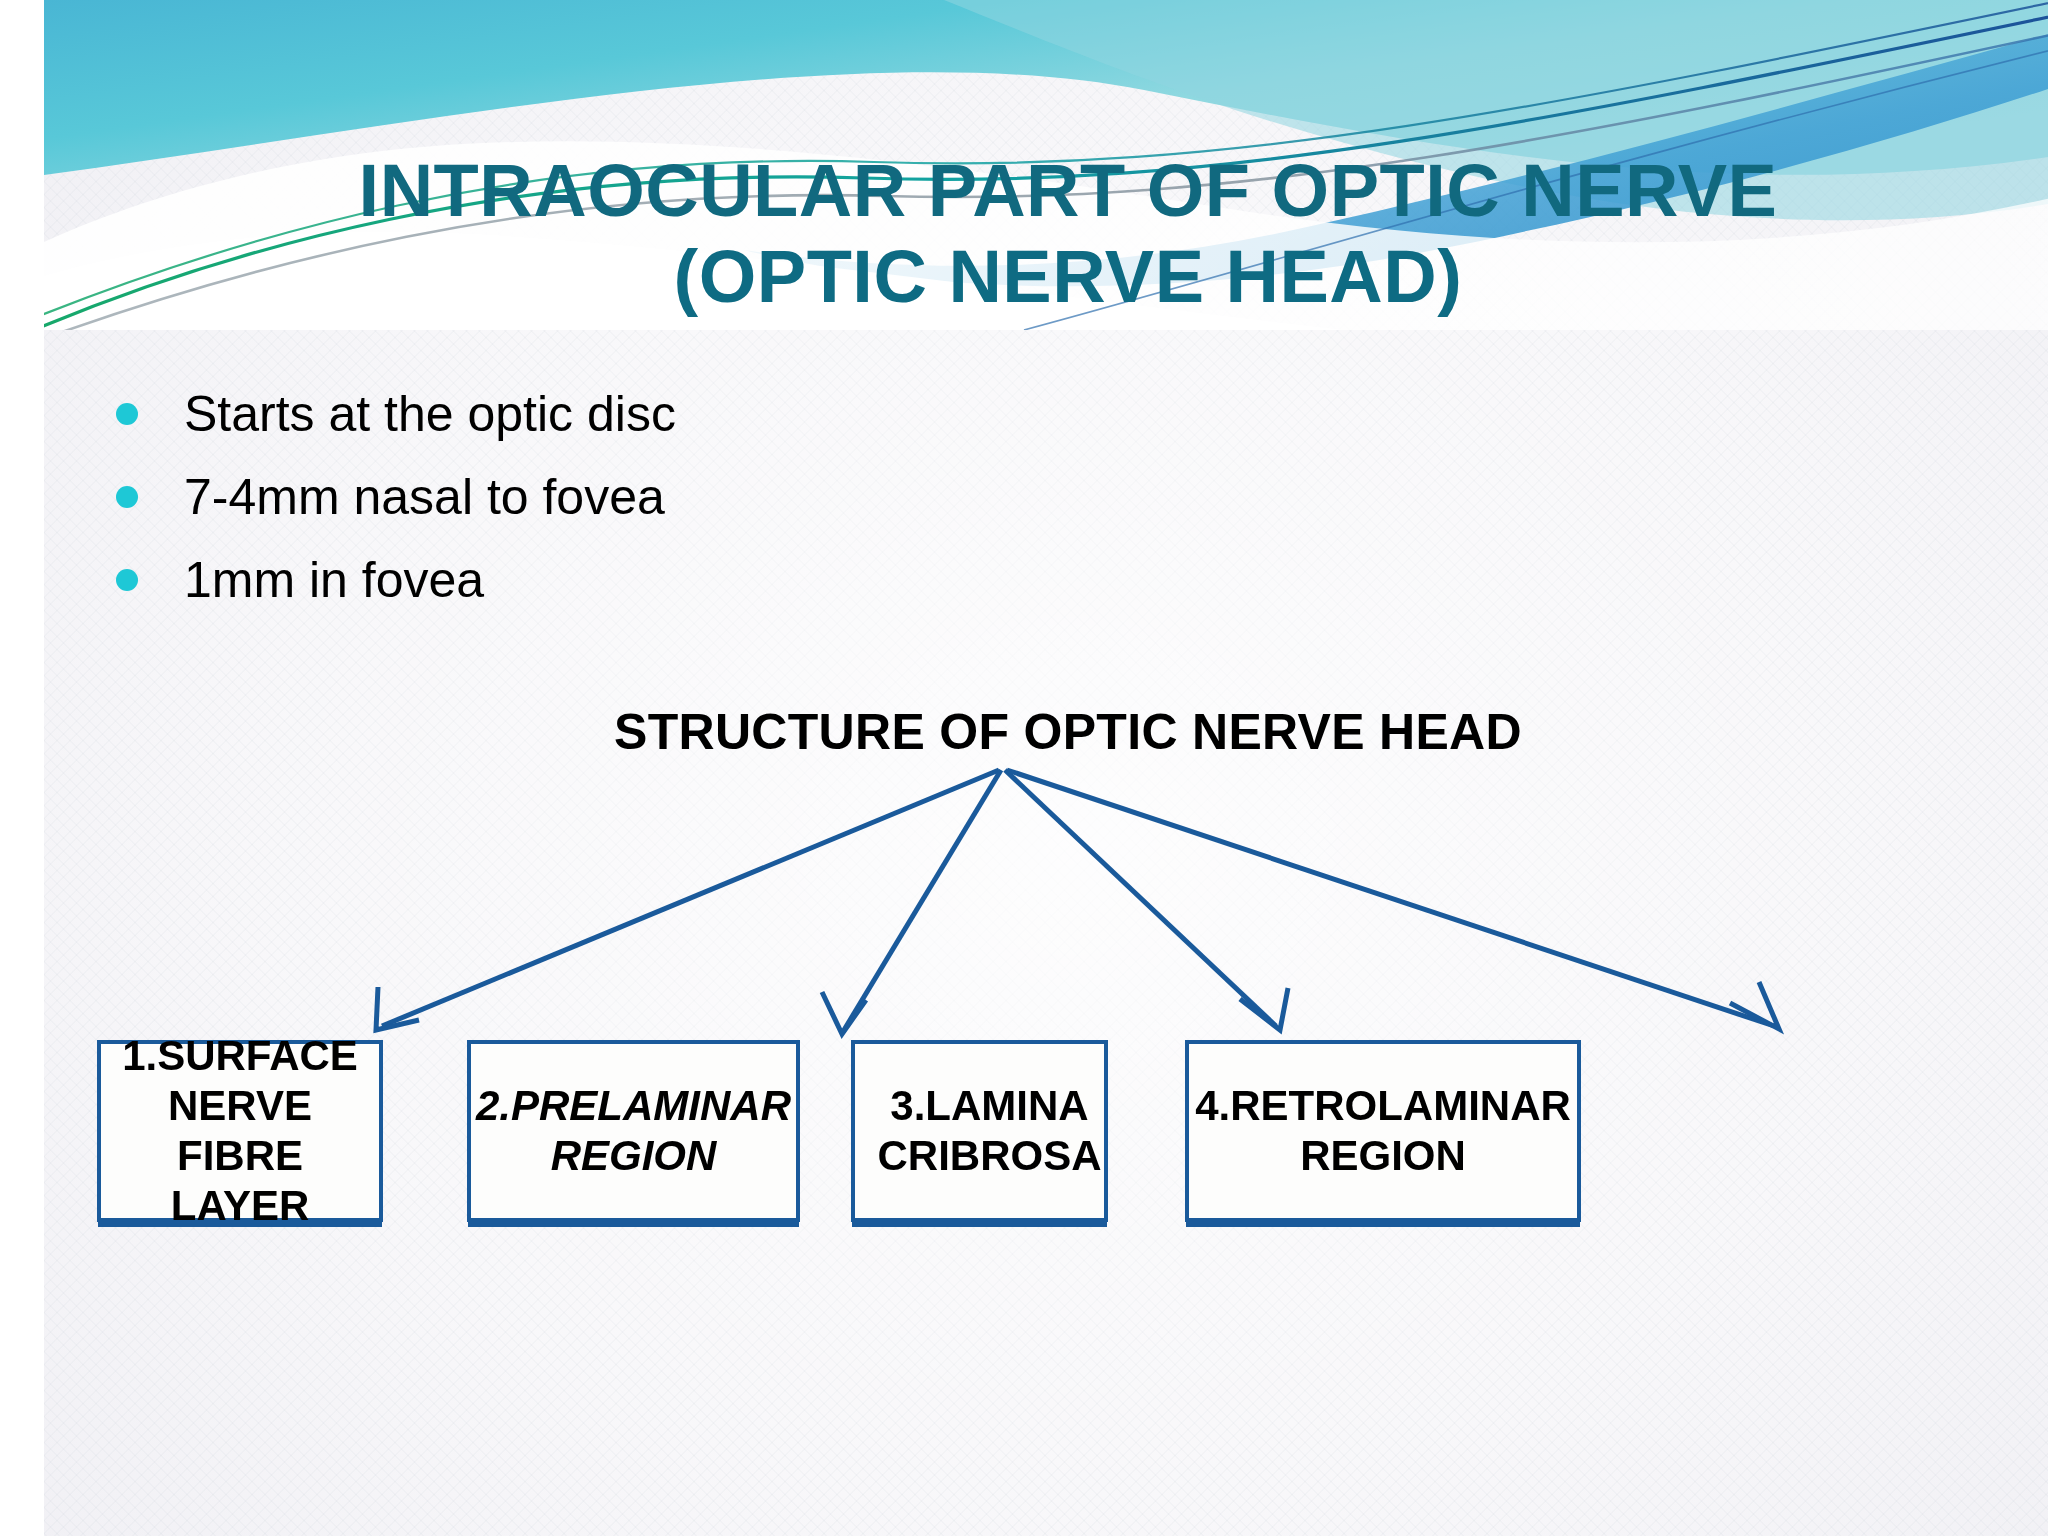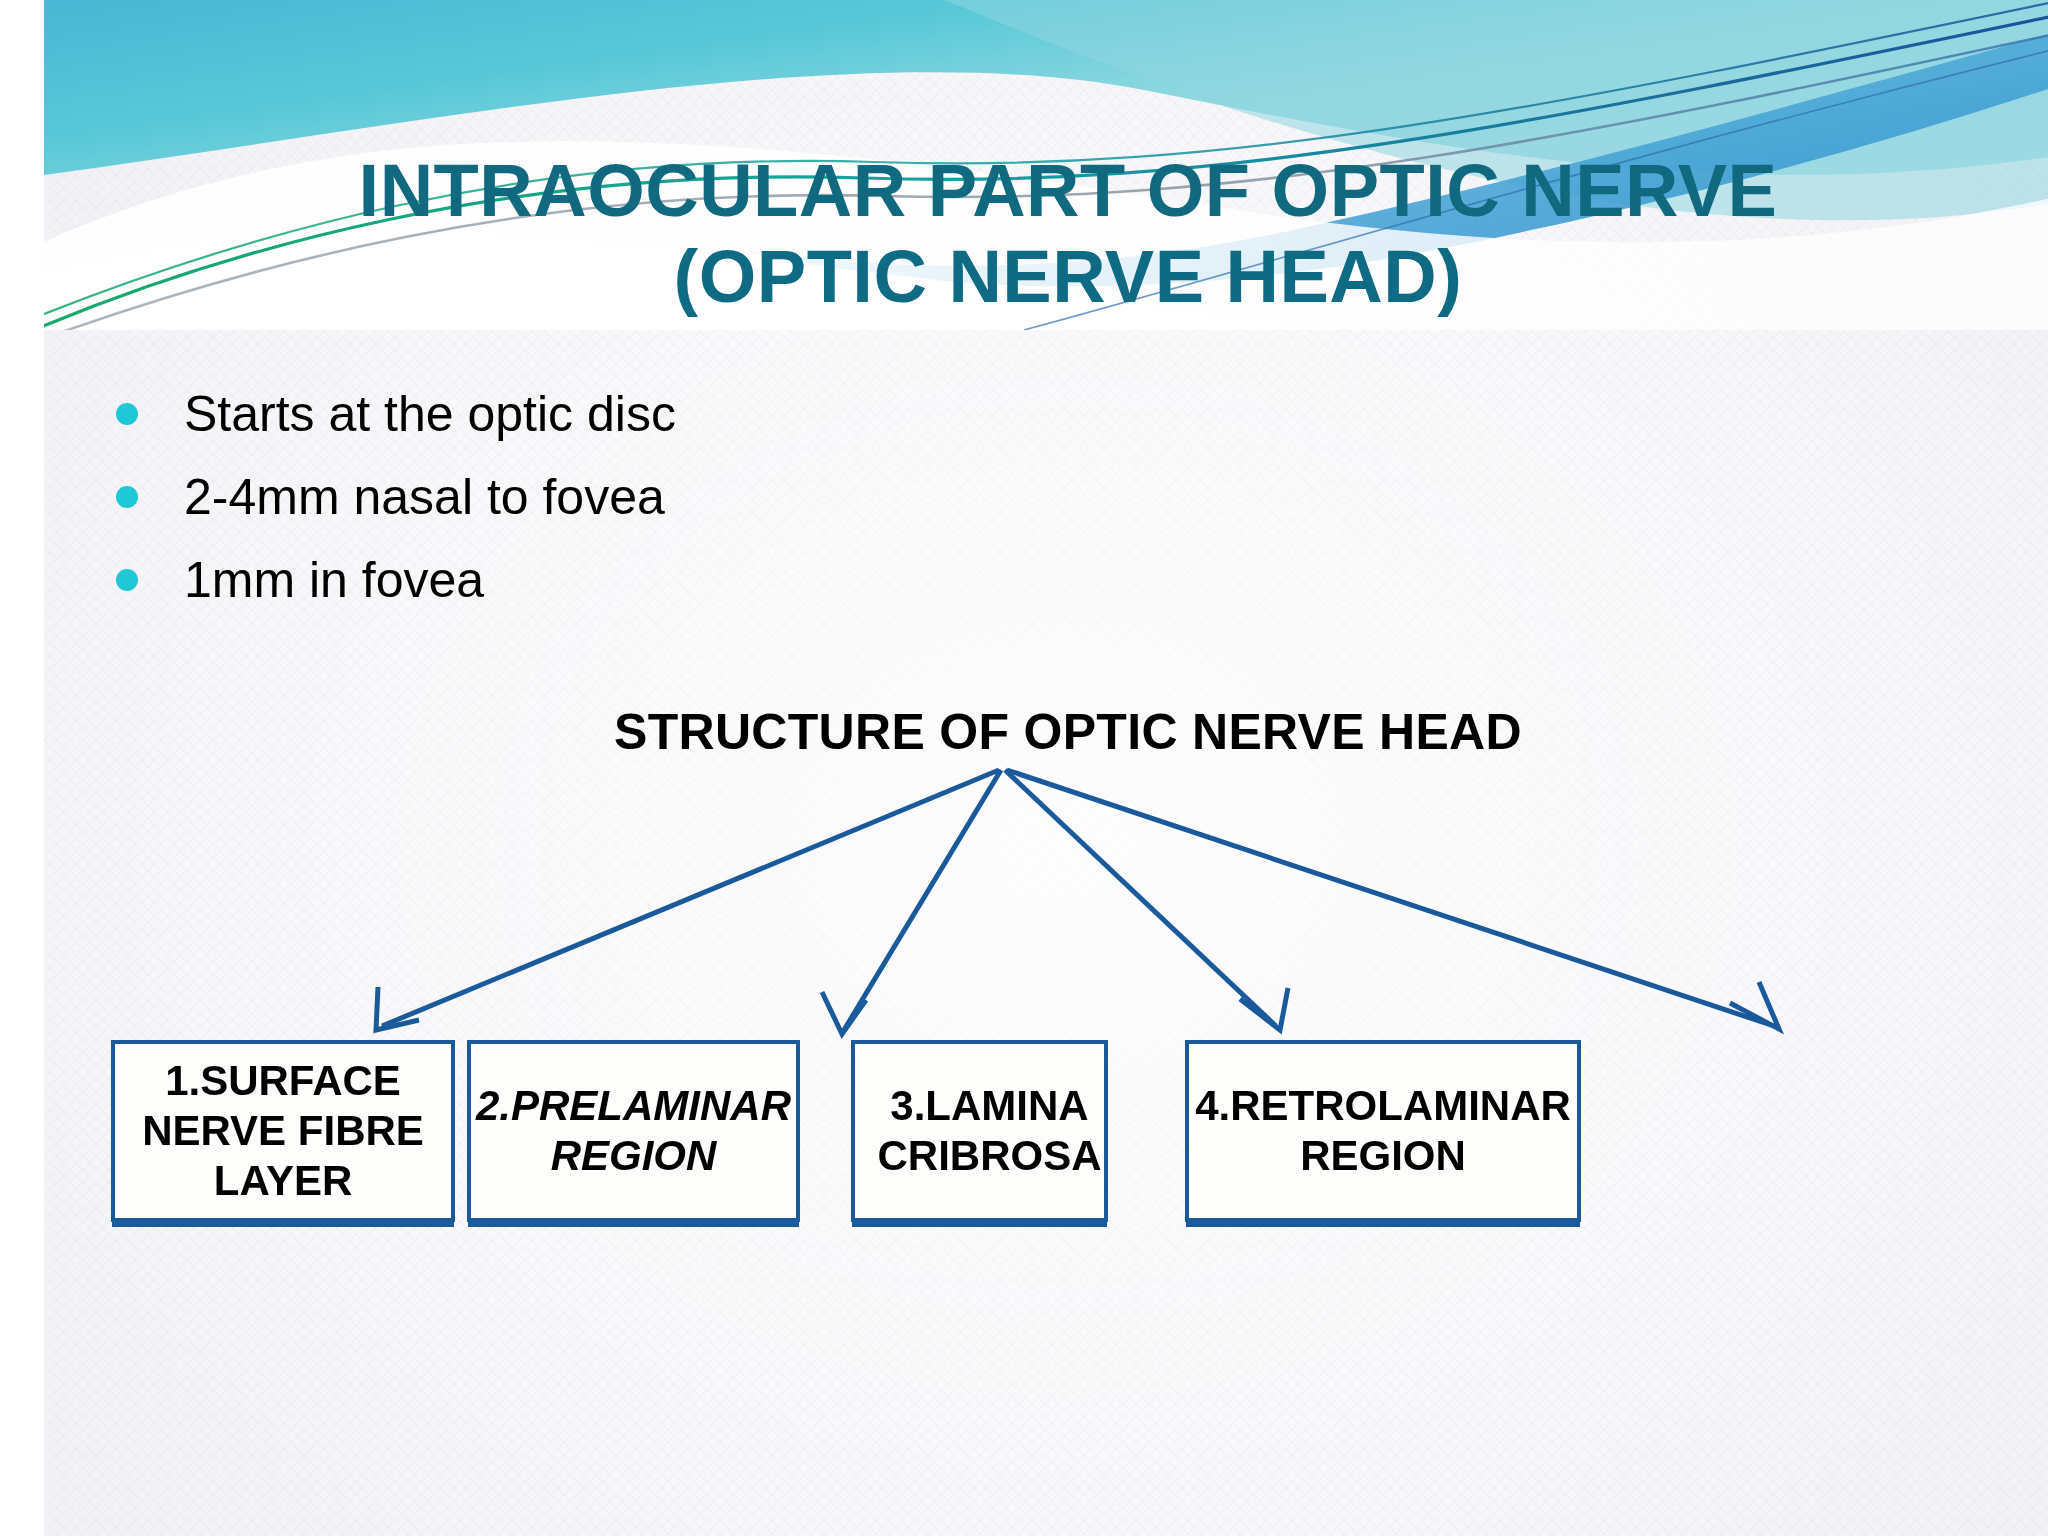--- a/index.html
+++ b/index.html
@@ -143,21 +143,21 @@
   }
   .node-label {
     font-family: "Liberation Sans", sans-serif;
     font-weight: bold;
     font-size: 42px;
     line-height: 50px;
     color: #000000;
     text-align: center;
   }
 
-  #box-1 { left: 67px;   width: 344px; }
+  #box-1 { left: 53px;   width: 286px; }
   #box-2 { left: 423px;  width: 333px; font-style: italic; }
   #box-3 { left: 807px;  width: 257px; padding-left: 28px; }
   #box-4 { left: 1141px; width: 396px; }
 </style>
 </head>
 <body>
 
 <div id="slide">
 
   <div class="bg-texture"></div>
@@ -215,21 +215,21 @@
     <div class="title-line l2">(OPTIC NERVE HEAD)</div>
   </div>
 
   <div class="bullets">
     <div class="bullet-row">
       <span class="bullet-dot"></span>
       <span class="bullet-text">Starts at the optic disc</span>
     </div>
     <div class="bullet-row">
       <span class="bullet-dot"></span>
-      <span class="bullet-text">2-4mm nasal to fovea</span>
+      <span class="bullet-text">7-4mm nasal to fovea</span>
     </div>
     <div class="bullet-row">
       <span class="bullet-dot"></span>
       <span class="bullet-text">1mm in fovea</span>
     </div>
   </div>
 
   <div class="section-heading">STRUCTURE OF OPTIC NERVE HEAD</div>
 
   <svg class="arrows-layer" viewBox="0 0 2048 1536">

